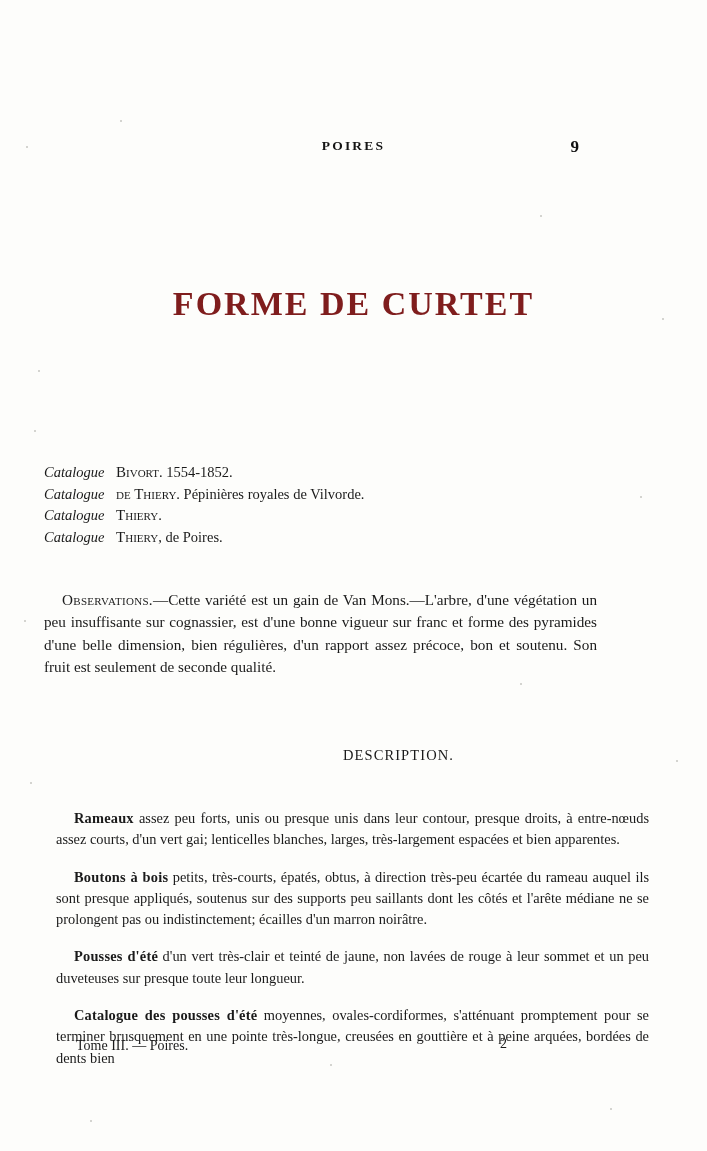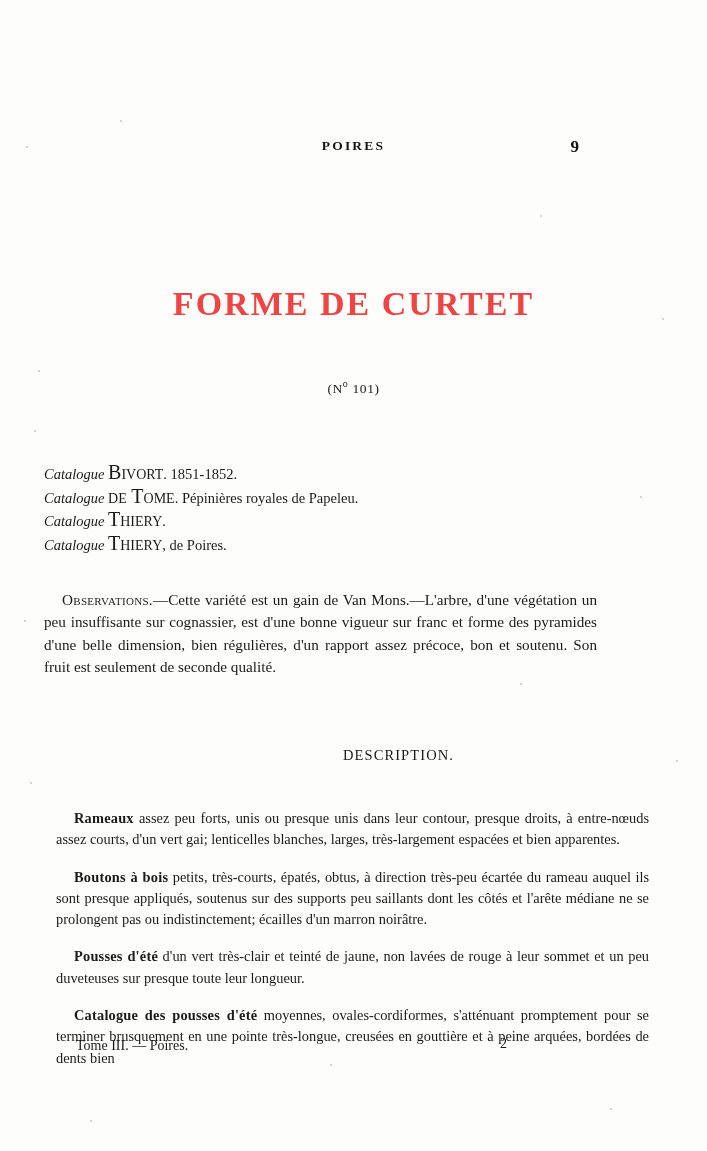--- a/index.html
+++ b/index.html
@@ -50,21 +50,21 @@
 
   .title {
     position: absolute;
     top: 262px;
     left: 0;
     width: 707px;
     text-align: center;
     font-size: 34px;
     font-weight: bold;
     letter-spacing: 2px;
-    color: #ef4444;
+    color: #7f1d1d;
     font-family: "Liberation Serif", serif;
   }
 
   .number {
     position: absolute;
     top: 378px;
     left: 0;
     width: 707px;
     text-align: center;
     font-size: 13.5px;
@@ -79,21 +79,22 @@
     position: absolute;
     top: 462px;
     left: 44px;
     width: 560px;
     font-size: 14.5px;
     line-height: 21.5px;
   }
   .refs .it { font-style: italic; }
   .refs .sc {
     font-variant: small-caps;
-    font-size: 20px;
+    font-size: 15px;
+    margin-left: 8px;
   }
 
   .observations {
     position: absolute;
     top: 589px;
     left: 44px;
     width: 553px;
     font-size: 15.2px;
     line-height: 22.4px;
     text-align: justify;
@@ -165,30 +166,27 @@
   <div class="speck" style="left:676px;top:760px;width:2px;height:2px;"></div>
   <div class="speck" style="left:330px;top:1064px;width:2px;height:2px;"></div>
   <div class="speck" style="left:90px;top:1120px;width:2px;height:2px;"></div>
   <div class="speck" style="left:610px;top:1108px;width:2px;height:2px;"></div>
 
   <div class="running-head">POIRES</div>
   <div class="folio">9</div>
 
   <h1 class="title">FORME DE CURTET</h1>
 
-  <div class="number">
-    <span>(N</span><span class="sup">o</span><span> 101)</span>
-  </div>
 
   <div class="refs">
     <div>
-      <span class="it">Catalogue </span><span class="sc">Bivort</span><span>. 1851-1852.</span>
-    </div>
-    <div>
-      <span class="it">Catalogue </span><span class="sc">de Tome</span><span>. Pépinières royales de Papeleu.</span>
+      <span class="it">Catalogue </span><span class="sc">Bivort</span><span>. 1554-1852.</span>
+    </div>
+    <div>
+      <span class="it">Catalogue </span><span class="sc">de Thiery</span><span>. Pépinières royales de Vilvorde.</span>
     </div>
     <div>
       <span class="it">Catalogue </span><span class="sc">Thiery</span><span>.</span>
     </div>
     <div>
       <span class="it">Catalogue </span><span class="sc">Thiery</span><span>, de Poires.</span>
     </div>
   </div>
 
   <div class="observations">

